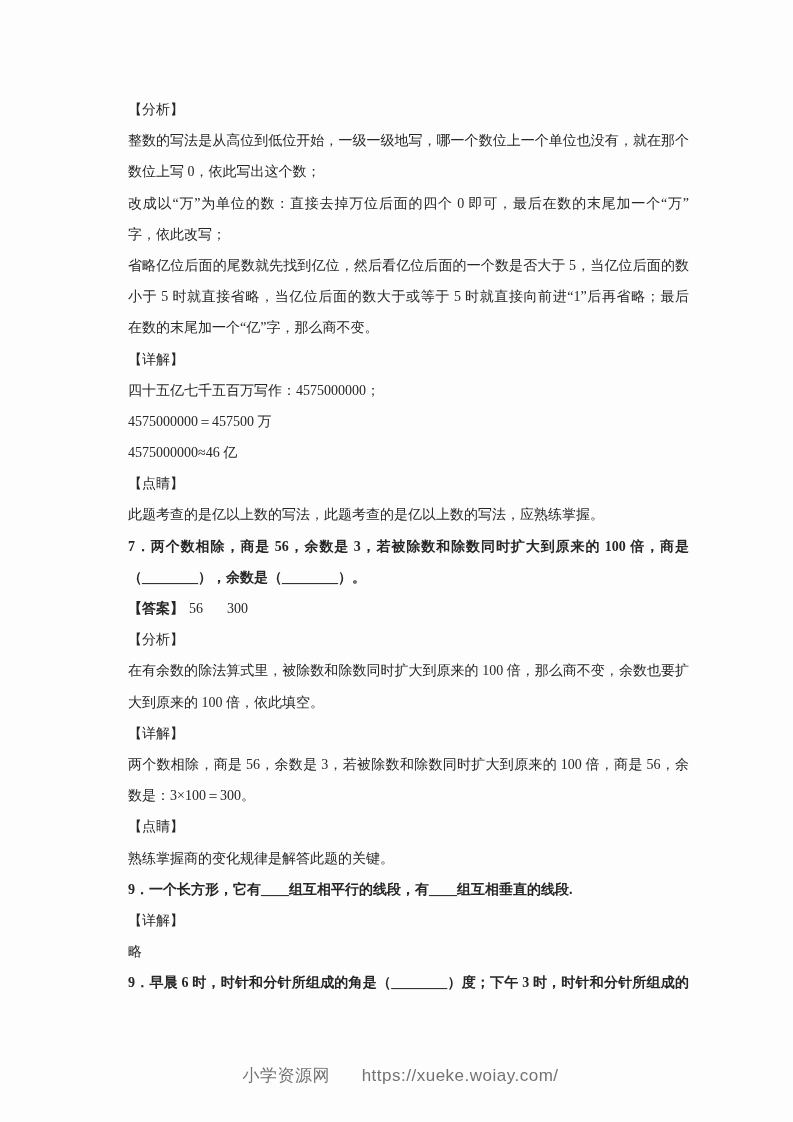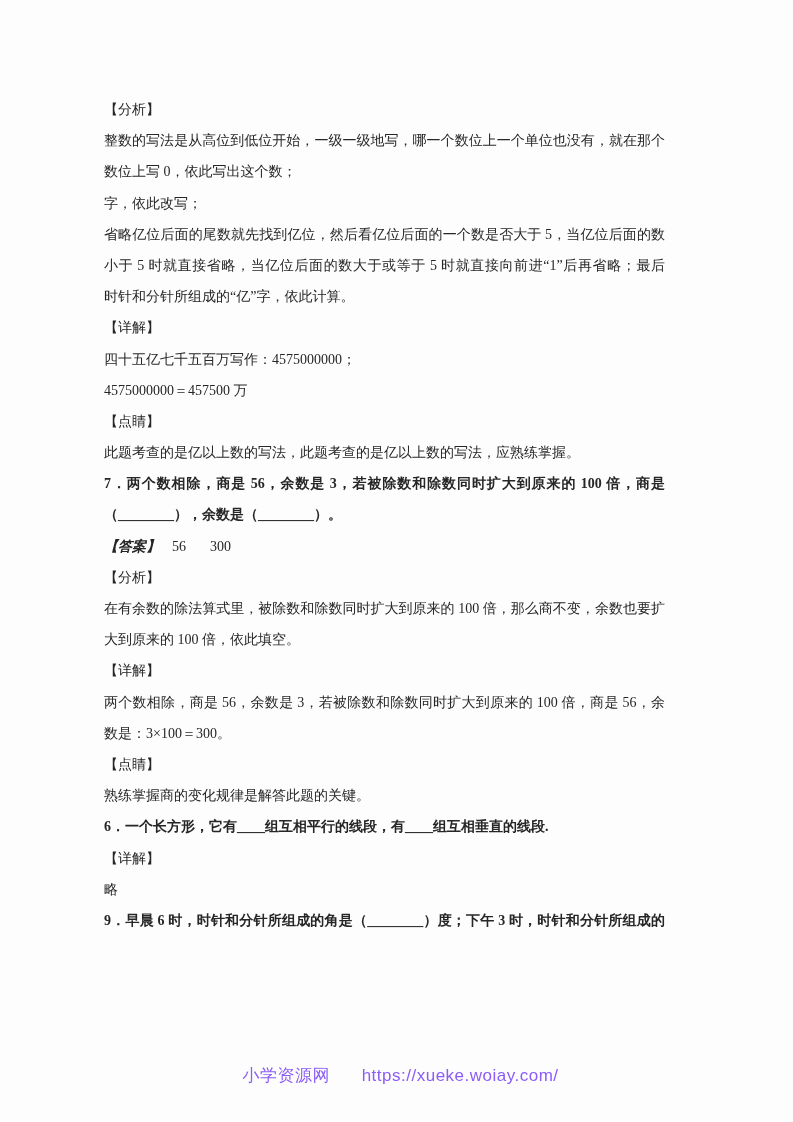--- a/index.html
+++ b/index.html
@@ -11,92 +11,93 @@
     position: relative;
     width: 793px;
     height: 1122px;
     background: #fdfdfd;
     overflow: hidden;
     font-family: "Liberation Serif", "DejaVu Serif", serif;
     color: #262626;
   }
   .doc-content {
     position: absolute;
-    left: 104px;
+    left: 128px;
     top: 94px;
     width: 561px;
   }
   .doc-line {
     height: 31.2px;
     line-height: 31.2px;
     font-size: 14px;
     white-space: nowrap;
     overflow: visible;
   }
   .doc-line.justify {
     white-space: normal;
     text-align: justify;
     text-align-last: justify;
   }
   .doc-line.question {
     font-weight: bold;
   }
   .answer-label {
     font-weight: bold;
-    font-style: italic;
   }
   .answer-value {
-    margin-left: 12px;
+    margin-left: 5px;
   }
   .answer-value + .answer-value {
     margin-left: 24px;
   }
   .footer {
     position: absolute;
     left: 0;
     right: 0;
     top: 1064px;
     text-align: center;
     font-family: "Liberation Sans", "DejaVu Sans", sans-serif;
     font-size: 17px;
     color: #9e9e9e;
     letter-spacing: 0.5px;
   }
-  .footer span { color: #8b5cf6; margin-left: 8px; }
+  .footer span { color: #737373; margin-left: 8px; }
 </style>
 </head>
 <body>
 
 <div class="page">
 
   <div class="doc-content" id="doc-content">
       <div class="doc-line label">【分析】</div>
       <div class="doc-line body justify">整数的写法是从高位到低位开始，一级一级地写，哪一个数位上一个单位也没有，就在那个</div>
       <div class="doc-line body">数位上写 0，依此写出这个数；</div>
+      <div class="doc-line body justify">改成以“万”为单位的数：直接去掉万位后面的四个 0 即可，最后在数的末尾加一个“万”</div>
       <div class="doc-line body">字，依此改写；</div>
       <div class="doc-line body justify">省略亿位后面的尾数就先找到亿位，然后看亿位后面的一个数是否大于 5，当亿位后面的数</div>
       <div class="doc-line body justify">小于 5 时就直接省略，当亿位后面的数大于或等于 5 时就直接向前进“1”后再省略；最后</div>
-      <div class="doc-line body">时针和分针所组成的“亿”字，依此计算。</div>
+      <div class="doc-line body">在数的末尾加一个“亿”字，那么商不变。</div>
       <div class="doc-line label">【详解】</div>
       <div class="doc-line body">四十五亿七千五百万写作：4575000000；</div>
       <div class="doc-line body">4575000000＝457500 万</div>
+      <div class="doc-line body">4575000000≈46 亿</div>
       <div class="doc-line label">【点睛】</div>
       <div class="doc-line body">此题考查的是亿以上数的写法，此题考查的是亿以上数的写法，应熟练掌握。</div>
       <div class="doc-line question justify">7．两个数相除，商是 56，余数是 3，若被除数和除数同时扩大到原来的 100 倍，商是</div>
       <div class="doc-line question">（________），余数是（________）。</div>
       <div class="doc-line answer"><span class="answer-label">【答案】</span><span class="answer-value">56</span><span class="answer-value">300</span></div>
       <div class="doc-line label">【分析】</div>
       <div class="doc-line body justify">在有余数的除法算式里，被除数和除数同时扩大到原来的 100 倍，那么商不变，余数也要扩</div>
       <div class="doc-line body">大到原来的 100 倍，依此填空。</div>
       <div class="doc-line label">【详解】</div>
       <div class="doc-line body justify">两个数相除，商是 56，余数是 3，若被除数和除数同时扩大到原来的 100 倍，商是 56，余</div>
       <div class="doc-line body">数是：3×100＝300。</div>
       <div class="doc-line label">【点睛】</div>
       <div class="doc-line body">熟练掌握商的变化规律是解答此题的关键。</div>
-      <div class="doc-line question">6．一个长方形，它有____组互相平行的线段，有____组互相垂直的线段.</div>
+      <div class="doc-line question">9．一个长方形，它有____组互相平行的线段，有____组互相垂直的线段.</div>
       <div class="doc-line label">【详解】</div>
       <div class="doc-line body">略</div>
       <div class="doc-line question justify">9．早晨 6 时，时针和分针所组成的角是（________）度；下午 3 时，时针和分针所组成的</div>
     </div>
 
   <div class="footer">
     <span>小学资源网</span>
     <span>&nbsp;</span>
     <span>https://xueke.woiay.com/</span>
   </div>

